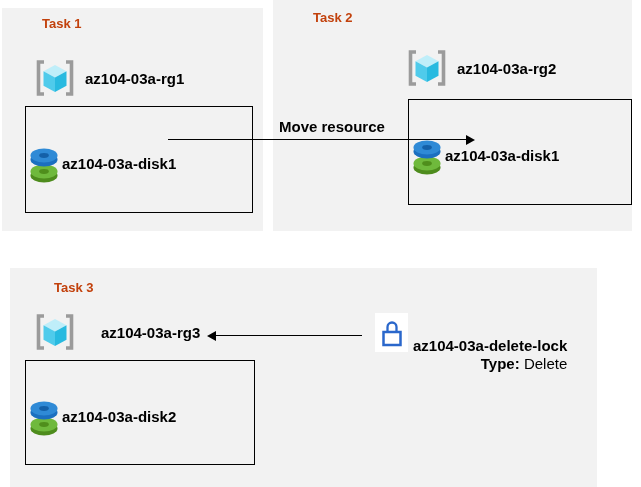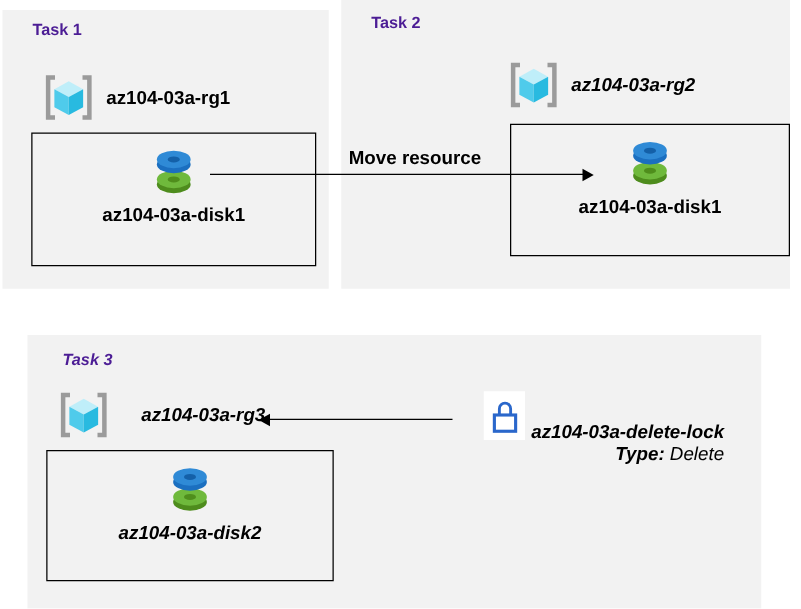--- a/index.html
+++ b/index.html
@@ -3,36 +3,36 @@
 <meta charset="utf-8">
 <style>
   html,body{margin:0;padding:0;background:#ffffff;}
   .canvas{
     position:relative;width:641px;height:487px;background:#ffffff;
     font-family:"Liberation Sans",sans-serif;overflow:hidden;
   }
   .panel{position:absolute;background:#F2F2F2;}
   #task1-panel{left:2px;top:8px;width:261px;height:223px;}
   #task2-panel{left:273px;top:0px;width:359px;height:231px;}
-  #task3-panel{left:22px;top:268px;width:587px;height:219px;font-style:italic;}
+  #task3-panel{left:10px;top:268px;width:587px;height:219px;}
   .task-title{
-    position:absolute;font-size:13px;font-weight:700;color:#4c1d95;
+    position:absolute;font-size:13px;font-weight:700;color:#c2410c;margin-left:16px;
   }
   #task1-title{left:24px;top:8px;}
   #task2-title{left:24px;top:10px;}
   #task3-title{left:28px;top:12px;}
   .rg-row{position:absolute;display:flex;align-items:center;}
   #task1-rg{left:31px;top:51px;}
-  #task2-rg{left:132px;top:49px;font-style:italic;}
+  #task2-rg{left:132px;top:49px;}
   #task3-rg{left:23px;top:45px;gap:16px;}
   .rg-row svg{display:block;}
   .rg-label{margin-left:8px;font-size:15px;font-weight:700;color:#000;white-space:nowrap;}
   .res-box{
     position:absolute;border:1.5px solid #000;box-sizing:border-box;
-    display:flex;flex-direction:column;align-items:center;
+    display:flex;flex-direction:row;align-items:center;
   }
   #task1-box{left:23px;top:98px;width:228px;height:107px;}
   #task2-box{left:135px;top:99px;width:224px;height:106px;}
   #task3-box{left:15px;top:92px;width:230px;height:105px;}
   .res-box svg{display:block;margin-top:10px;}
   .disk-label{margin-top:7px;font-size:15px;font-weight:700;color:#000;white-space:nowrap;}
   .arrow-line{position:absolute;height:0;border-top:1.5px solid #000;}
   #move-arrow-line{left:168px;top:139px;width:300px;}
   #lock-arrow-line{left:216px;top:335px;width:146px;}
   .arrowhead-right{

